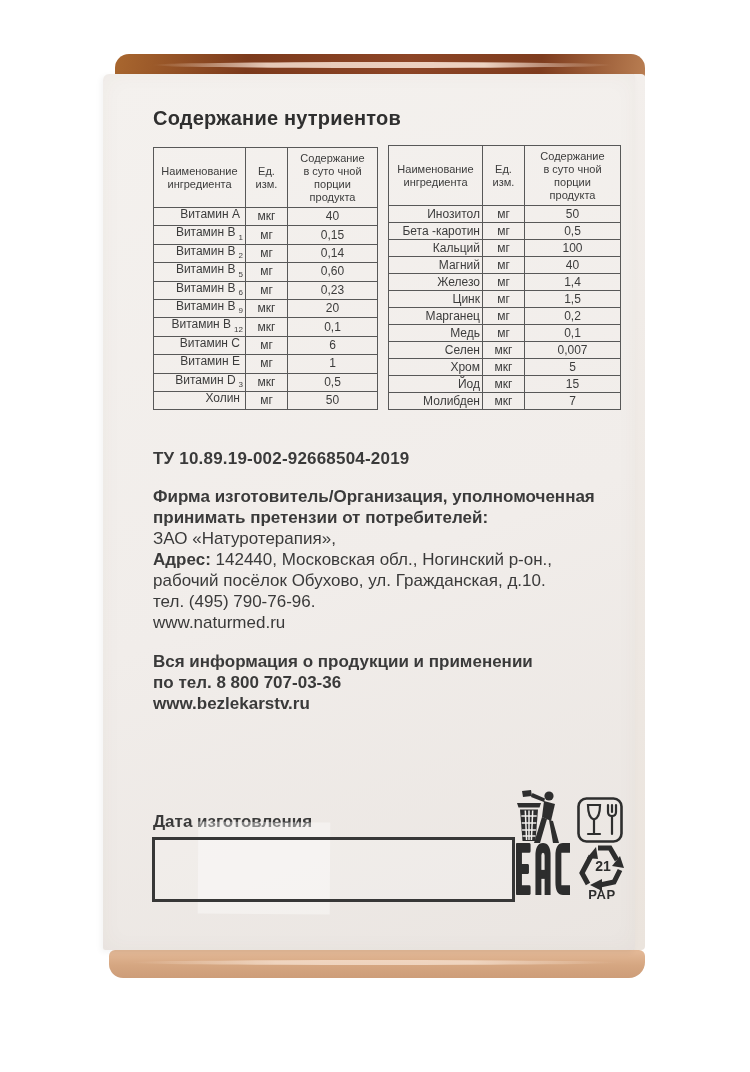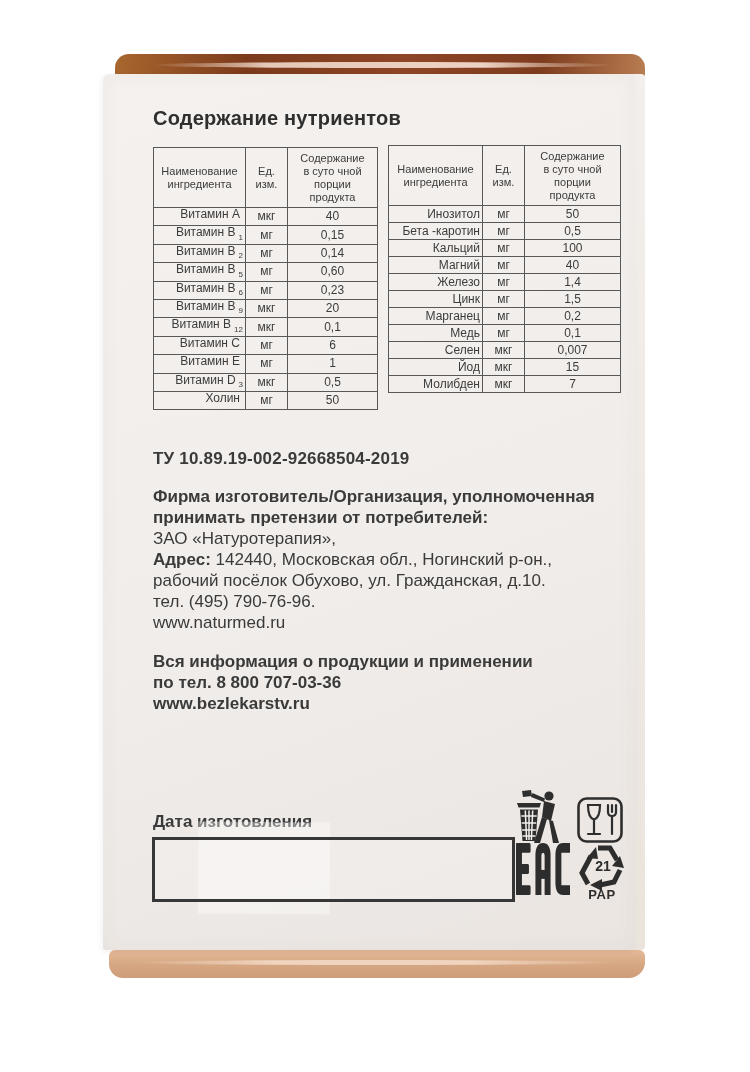--- a/index.html
+++ b/index.html
@@ -231,20 +231,25 @@
                 <td class="name">Медь</td>
                 <td>мг</td>
                 <td>0,1</td>
               </tr>
             <tr>
                 <td class="name">Селен</td>
                 <td>мкг</td>
                 <td>0,007</td>
               </tr>
             <tr>
+                <td class="name">Хром</td>
+                <td>мкг</td>
+                <td>5</td>
+              </tr>
+            <tr>
                 <td class="name">Йод</td>
                 <td>мкг</td>
                 <td>15</td>
               </tr>
             <tr>
                 <td class="name">Молибден</td>
                 <td>мкг</td>
                 <td>7</td>
               </tr>
           </tbody>

